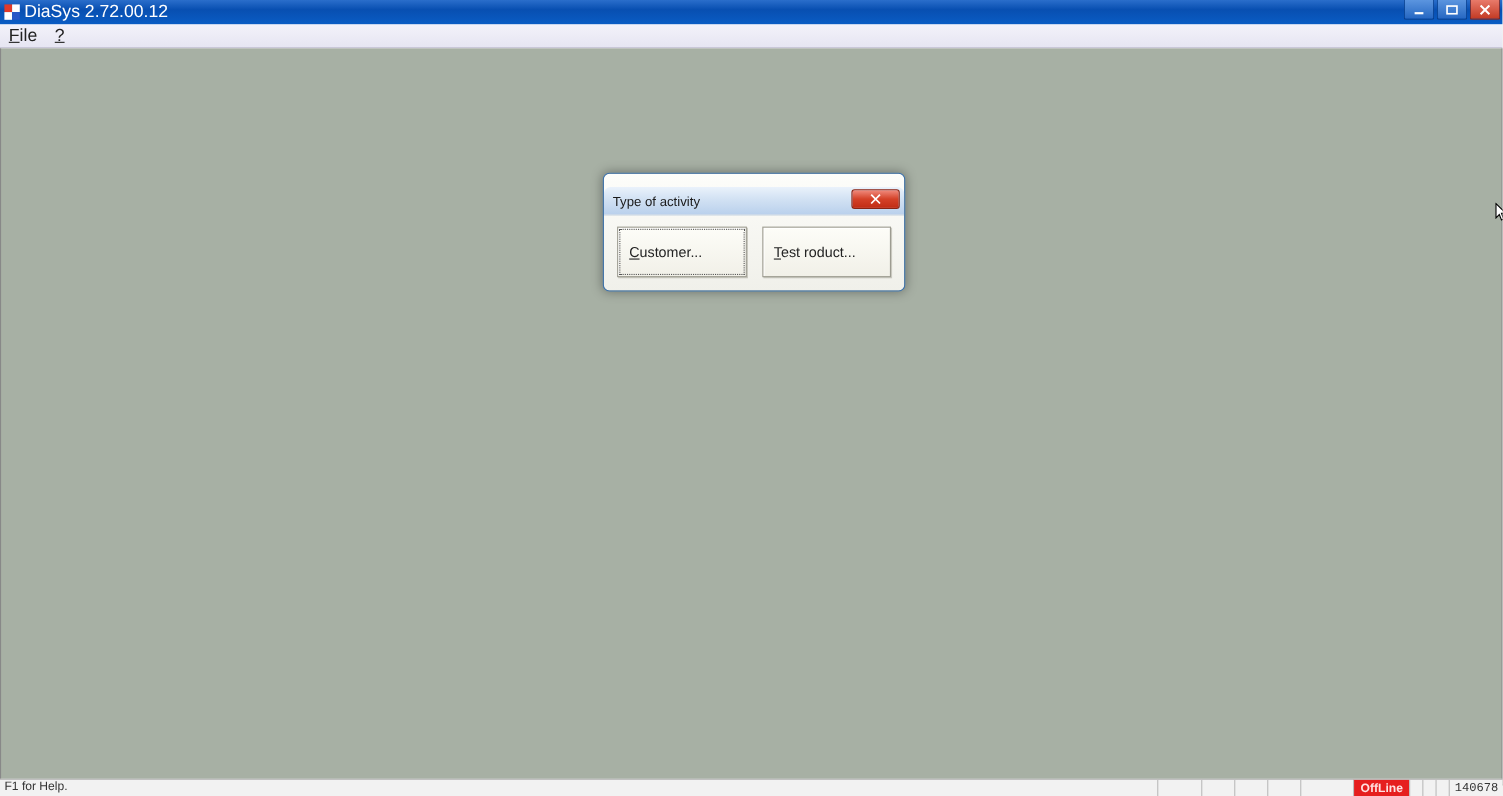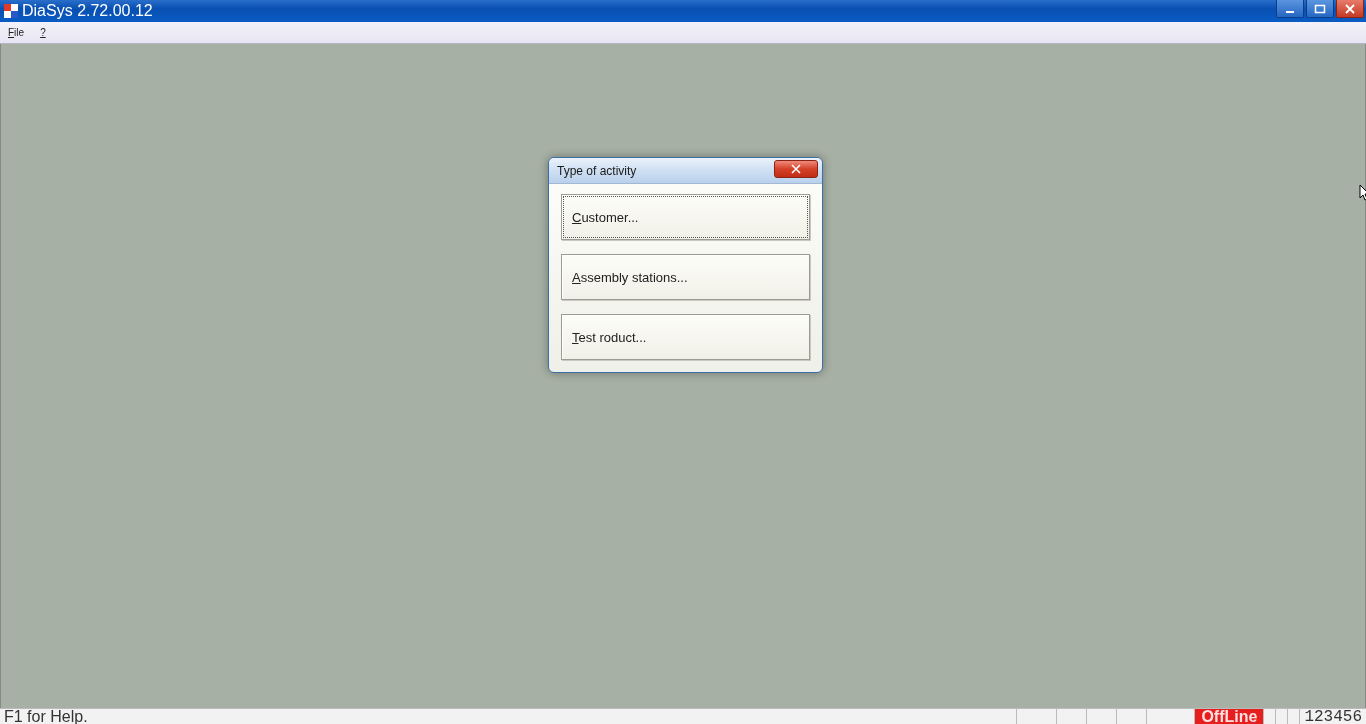--- a/index.html
+++ b/index.html
@@ -35,21 +35,21 @@
   cursor: default;
 }
 .win-btn.close { background: linear-gradient(#e87a6a,#c33a24); border-color:#8a2313; }
 .win-btn svg { width: 12px; height: 10px; }
 
 .menubar {
   height: 22px;
   background: linear-gradient(#f3f2fa,#e6e5f2);
   border-bottom: 1px solid #b6b3c9;
   display: flex; align-items: center;
-  font-size: 10px; color: #222;
+  font-size: 16px; color: #222;
 }
 .menu-item { padding: 2px 8px; cursor: default; }
 .menu-item .ul { text-decoration: underline; }
 
 .workspace {
   width: 100%;
   height: 670px;
   background: #a7b0a4;
   position: relative;
   border: 1px solid #888;
@@ -69,33 +69,34 @@
 }
 .dialog-titlebar {
   height: 26px;
   background: linear-gradient(#eaf2fb,#d4e3f4 40%, #b9d0ec);
   border-bottom: 1px solid #a3b9d3;
   border-radius: 6px 6px 0 0;
   display: flex; align-items: center;
   padding: 0 6px 0 8px;
   font-size: 12px; color: #1a1a1a;
   position: relative;
+  margin-top: 12px;
 }
 .dialog-close {
   position: absolute; right: 4px; top: 2px;
   width: 44px; height: 18px;
   background: linear-gradient(#f08a7c,#d44128 50%,#c12c15);
   border: 1px solid #8a2313;
   border-radius: 3px;
   display: flex; align-items: center; justify-content: center;
   color: #fff;
 }
 .dialog-body {
   padding: 10px 12px 12px 12px;
-  display: flex; flex-direction: column; gap: 14px;
+  display: flex; flex-direction: row; gap: 14px;
 }
 .activity-btn {
   height: 46px;
   width: 100%;
   background: linear-gradient(#fdfdf8,#f1f0e8);
   border: 1px solid #9d9c91;
   box-shadow: inset 1px 1px 0 #fff, 1px 1px 0 #c9c8bf;
   text-align: left;
   padding: 0 10px;
   font-size: 13px;
@@ -113,22 +114,22 @@
   position: absolute; right: 8px; top: 50%; transform: translateY(-50%);
   width: 26px; height: 22px;
 }
 
 
 .statusbar {
   position: absolute; left: 0; bottom: 0;
   width: 1366px; height: 16px;
   background: #f2f2f2;
   border-top: 1px solid #bbb;
-  display: flex; align-items: center;
-  font-size: 16px; color: #333;
+  display: flex; align-items: flex-start;
+  font-size: 11px; color: #333;
   padding-left: 4px;
 }
 .statusbar .spacer { flex: 1; }
 .status-cell {
   border-left: 1px solid #bbb;
   height: 100%;
   padding: 0 4px;
   display: flex; align-items: center;
   min-width: 20px;
 }
@@ -190,23 +191,20 @@
             <path d="M2 1 L10 9 M10 1 L2 9" stroke="#fff" stroke-width="1.6"></path>
           </svg>
       </div>
     </div>
     <div class="dialog-body">
 
       <button class="activity-btn focused">
         <span><span class="ul">C</span><span>ustomer...</span></span>
       </button>
 
-      <button class="activity-btn">
-        <span><span class="ul">A</span><span>ssembly stations...</span></span>
-      </button>
 
 
       <button class="activity-btn">
         <span><span class="ul">T</span><span>est roduct...</span></span>
       </button>
 
 
 
     </div>
   </div>
@@ -221,14 +219,14 @@
   <span class="spacer"></span>
   <span class="status-cell" style="min-width:40px"></span>
   <span class="status-cell" style="min-width:30px"></span>
   <span class="status-cell" style="min-width:30px"></span>
   <span class="status-cell" style="min-width:30px"></span>
   <span class="status-cell" style="min-width:48px"></span>
   <span class="status-cell offline">OffLine</span>
   <span class="status-cell" style="min-width:12px"></span>
   <span class="status-cell" style="min-width:12px"></span>
   <span class="status-cell" style="min-width:12px"></span>
-  <span class="status-cell num">123456</span>
+  <span class="status-cell num">140678</span>
 </div>
 
 </body></html>

